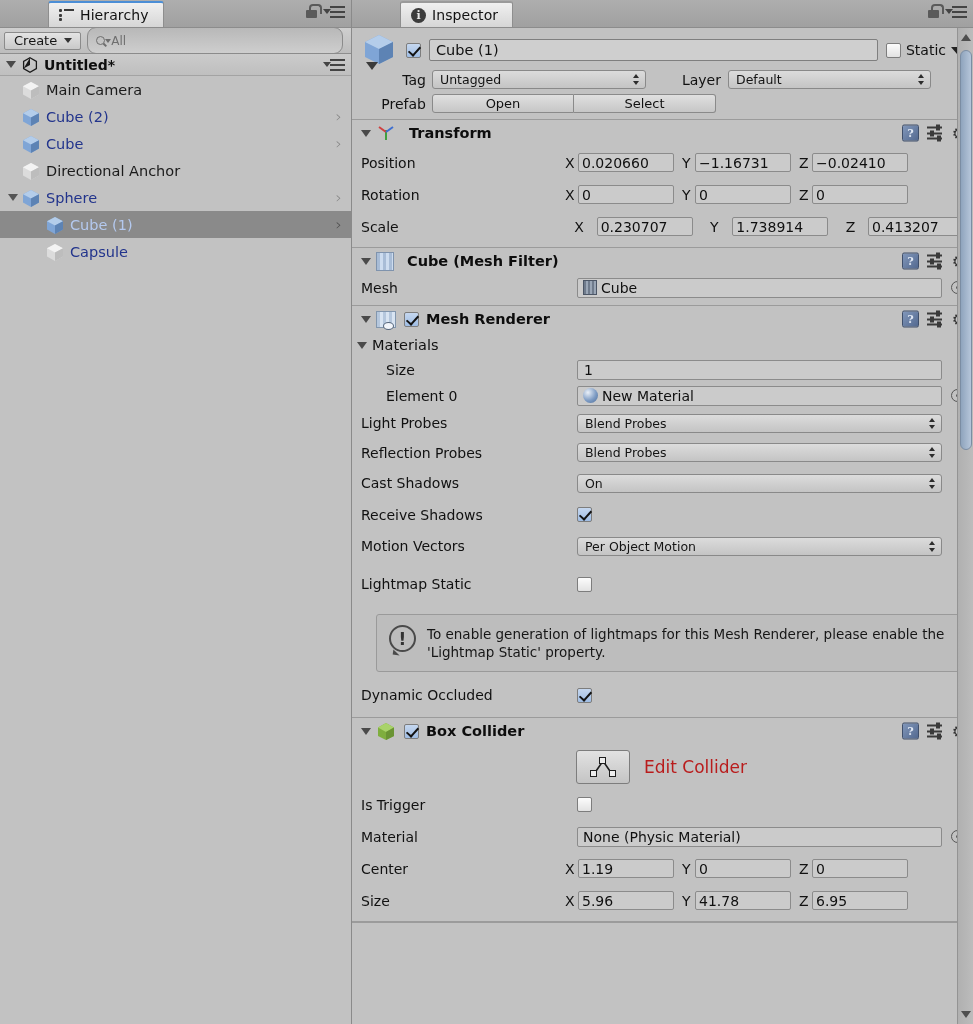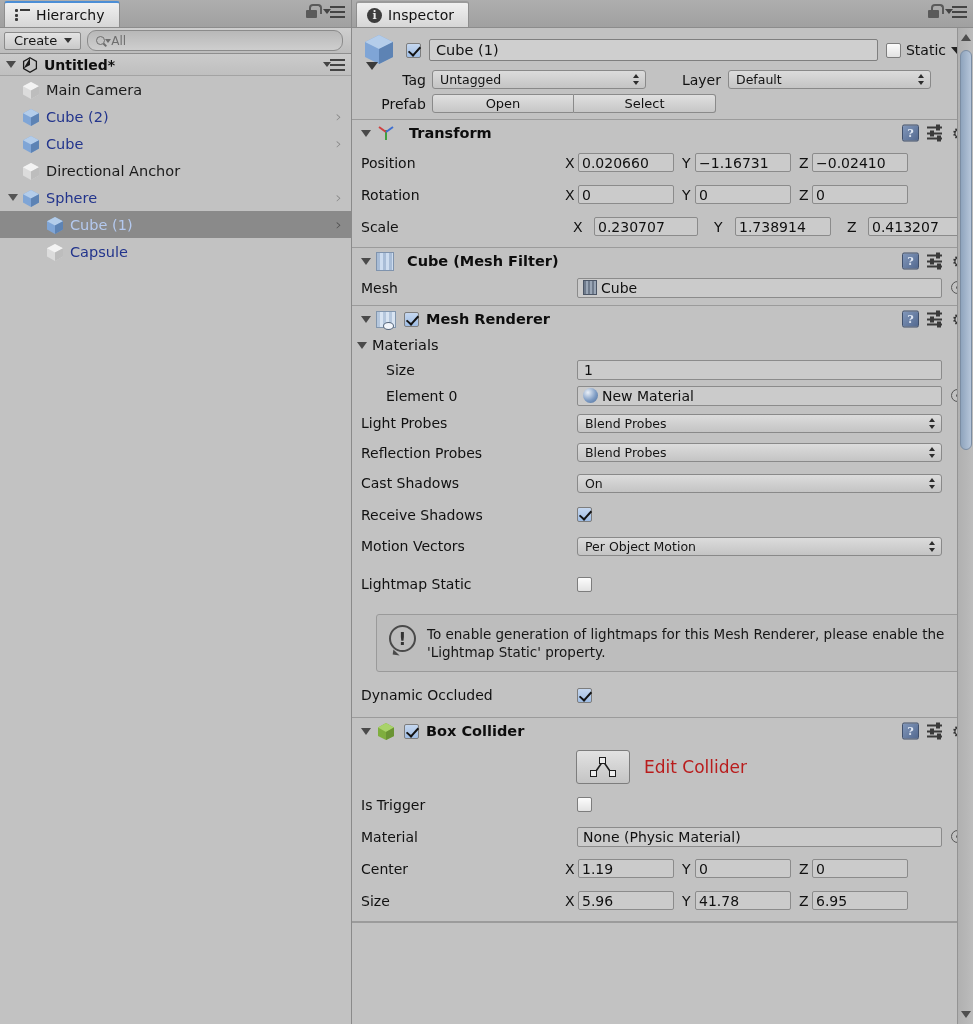--- a/index.html
+++ b/index.html
@@ -11,21 +11,21 @@
     overflow: hidden;
     -webkit-font-smoothing: antialiased;
   }
   .app { position: relative; width: 973px; height: 1024px; display: flex; background: #9c9c9c; }
 
   
   .tabbar {
     height: 28px; position: relative;
     background: linear-gradient(to bottom, #aeaeae, #a0a0a0);
     border-bottom: 1px solid #8c8c8c;
-    display: flex; align-items: flex-end;
+    display: flex; align-items: flex-end; padding-left: 44px;
   }
   .tab {
     height: 26px; display: flex; align-items: center; gap: 6px;
     padding: 0 14px 0 10px;
     background: linear-gradient(to bottom, #f0f0f0, #d6d6d6);
     border: 1px solid #8e8e8e; border-bottom: none;
     border-top: 2px solid #4b8ed6;
     border-radius: 3px 3px 0 0;
     font-size: 14px; color: #111;
     margin-left: 4px;
@@ -72,21 +72,21 @@
   .create-btn {
     height: 18px; padding: 0 8px 0 9px;
     display: flex; align-items: center; gap: 7px;
     background: linear-gradient(to bottom, #e4e4e4, #c9c9c9);
     border: 1px solid #8b8b8b; border-radius: 2px;
     font-size: 13px; color: #141414;
   }
   .caret-dn { width: 0; height: 0; border-left: 4px solid transparent;
               border-right: 4px solid transparent; border-top: 5px solid #333; }
   .search-field {
-    flex: 1; height: 21px; border-radius: 9px;
+    flex: 1; height: 27px; border-radius: 9px;
     background: linear-gradient(to bottom, #b8b8b8, #cecece);
     border: 1px solid #8b8b8b;
     display: flex; align-items: center; gap: 0; padding: 0 8px;
     font-size: 12px; color: #6e6e6e;
   }
   .mag { width: 9px; height: 9px; border: 1.6px solid #6e6e6e; border-radius: 50%;
          position: relative; flex: 0 0 auto; }
   .mag::after { content: ""; position: absolute; right: -3px; bottom: -2px;
                 width: 4px; height: 1.6px; background: #6e6e6e; transform: rotate(45deg); }
   .mini-tri { width: 0; height: 0; border-left: 3px solid transparent;
@@ -574,21 +574,21 @@
                 <span>0</span>
               </div>
               <span class="axis" style="margin-left:8px;">Z</span>
               <div class="num-field" style="width:96px;">
                 <span>0</span>
               </div>
             </div>
             <div class="prop-row" style="height: 31px; justify-content: space-between;">
               <span class="prop-label" style="width:204px;">Scale</span>
               <span class="axis">X</span>
-              <div class="num-field" style="width:104px;">
+              <div class="num-field" style="width:96px;">
                 <span>0.230707</span>
               </div>
               <span class="axis" style="margin-left:8px;">Y</span>
               <div class="num-field" style="width:96px;">
                 <span>1.738914</span>
               </div>
               <span class="axis" style="margin-left:8px;">Z</span>
               <div class="num-field" style="width:96px;">
                 <span>0.413207</span>
               </div>

